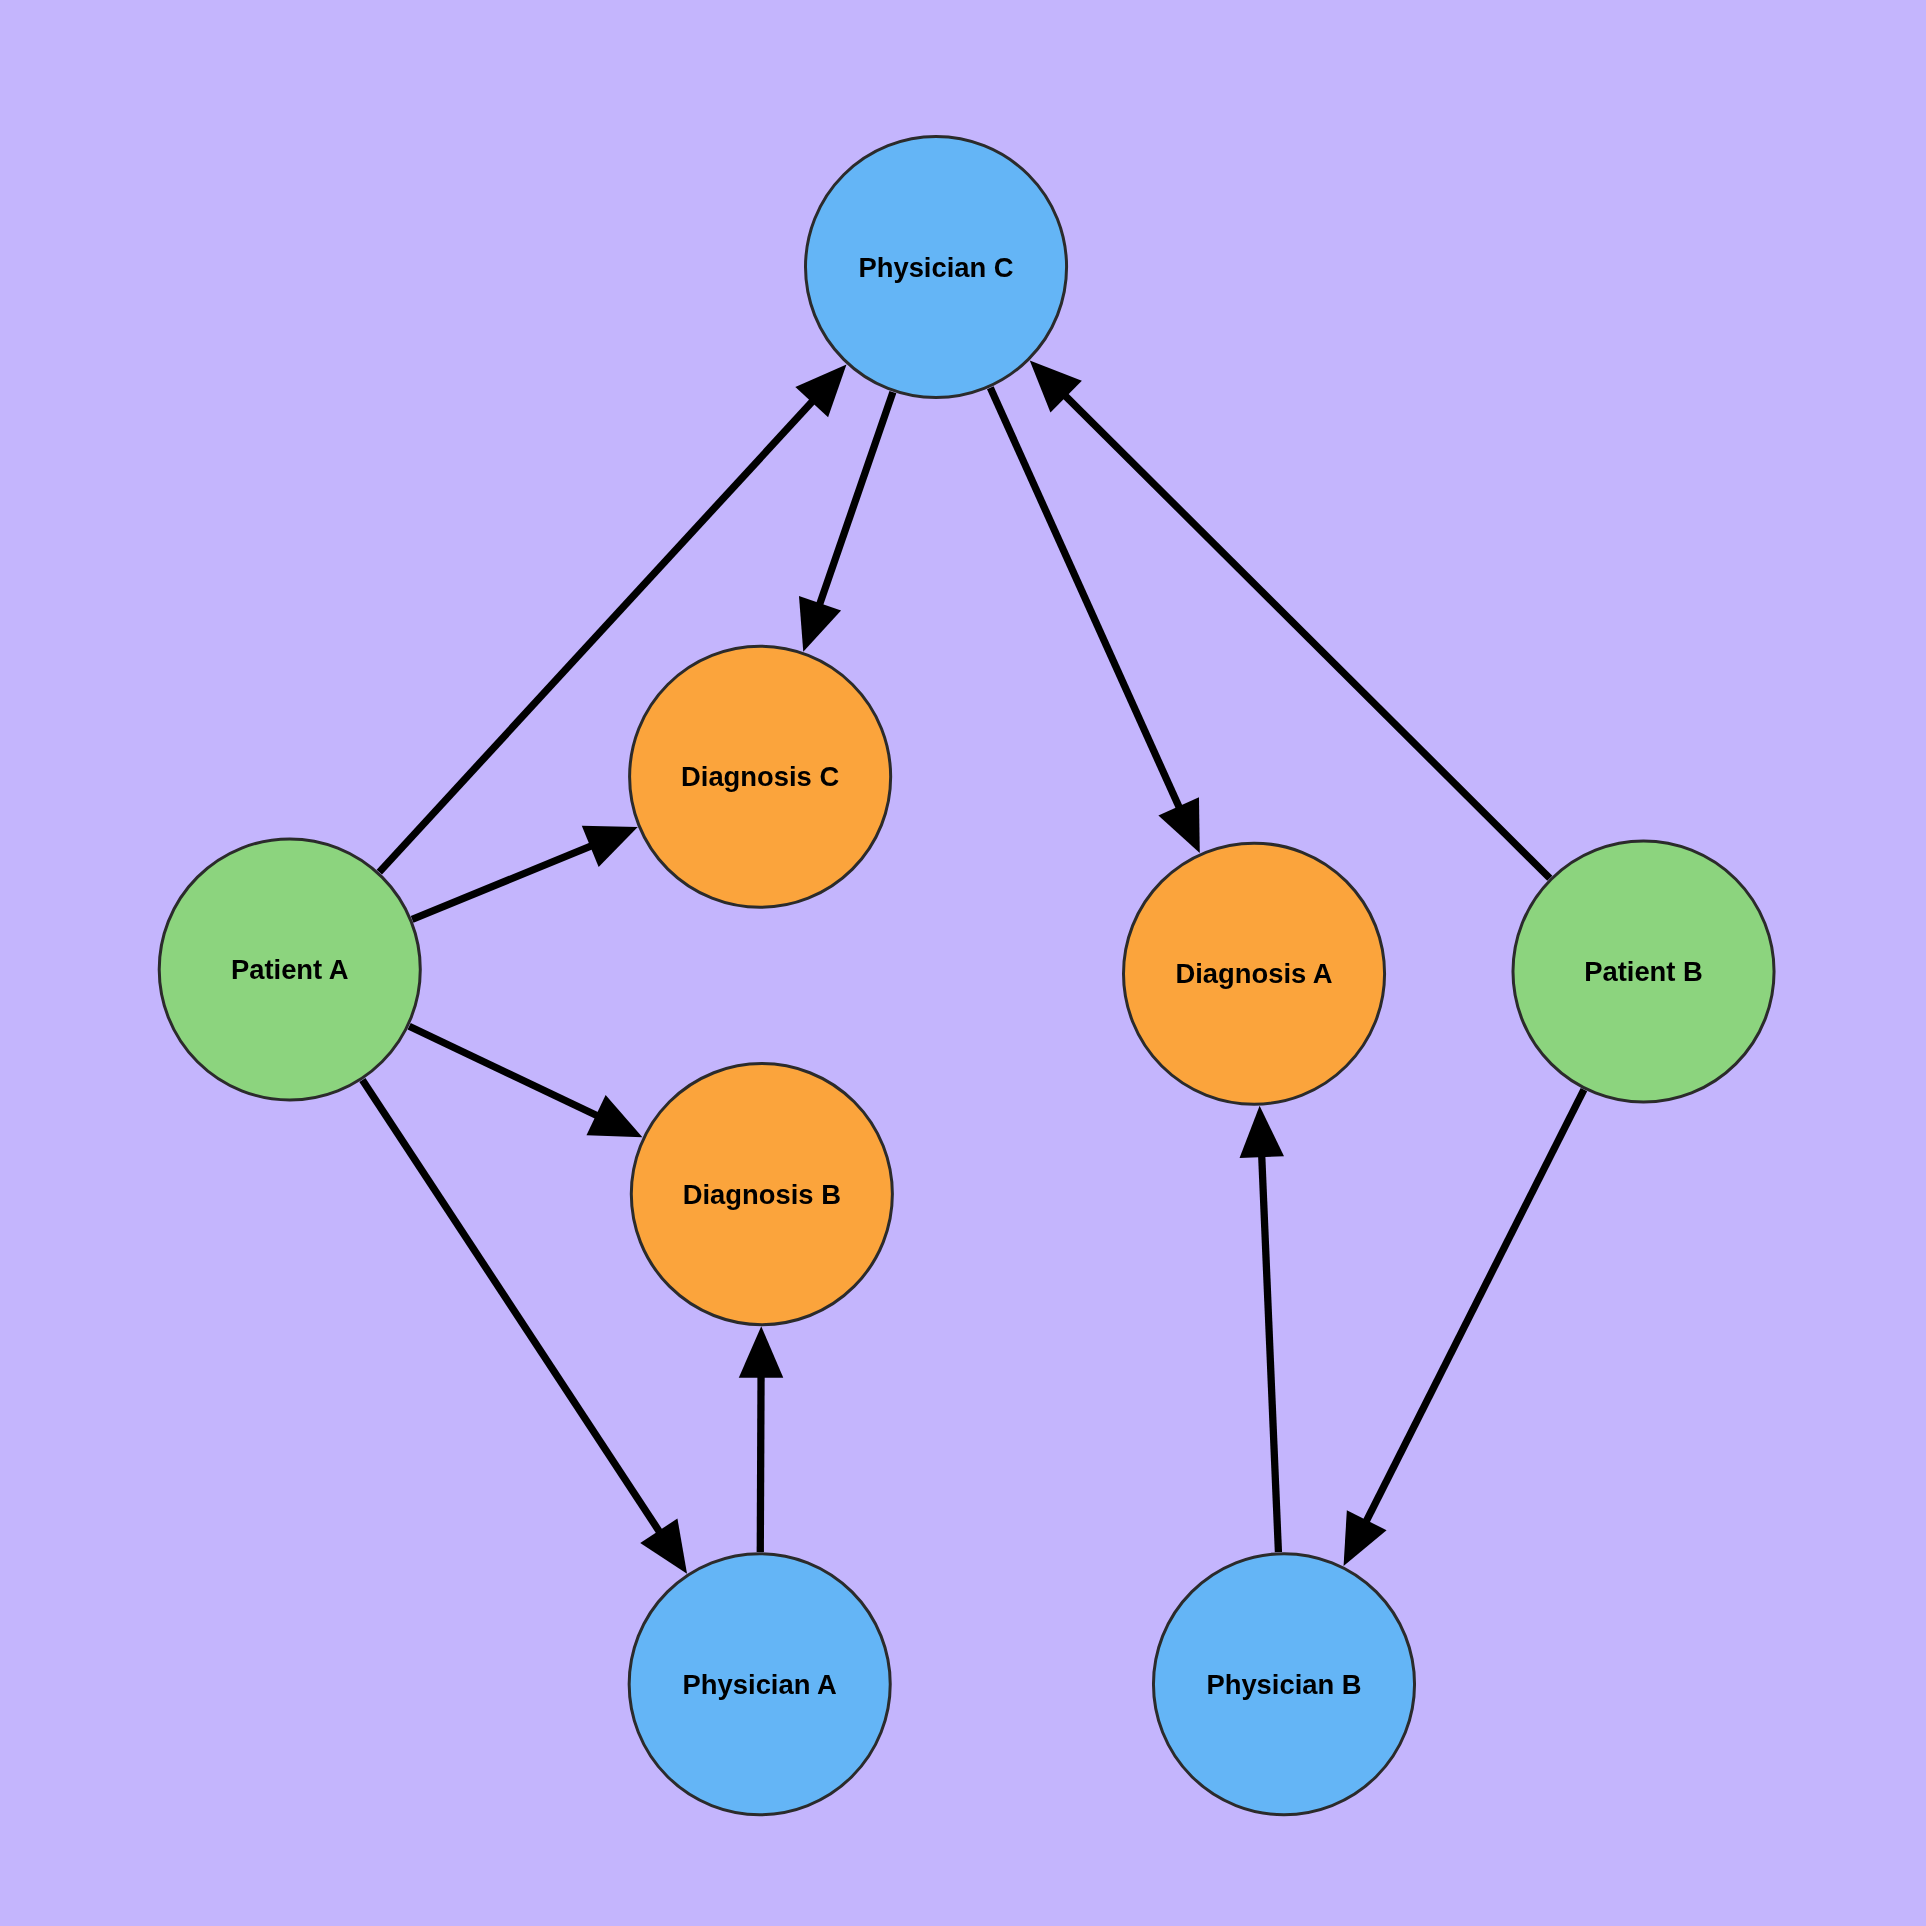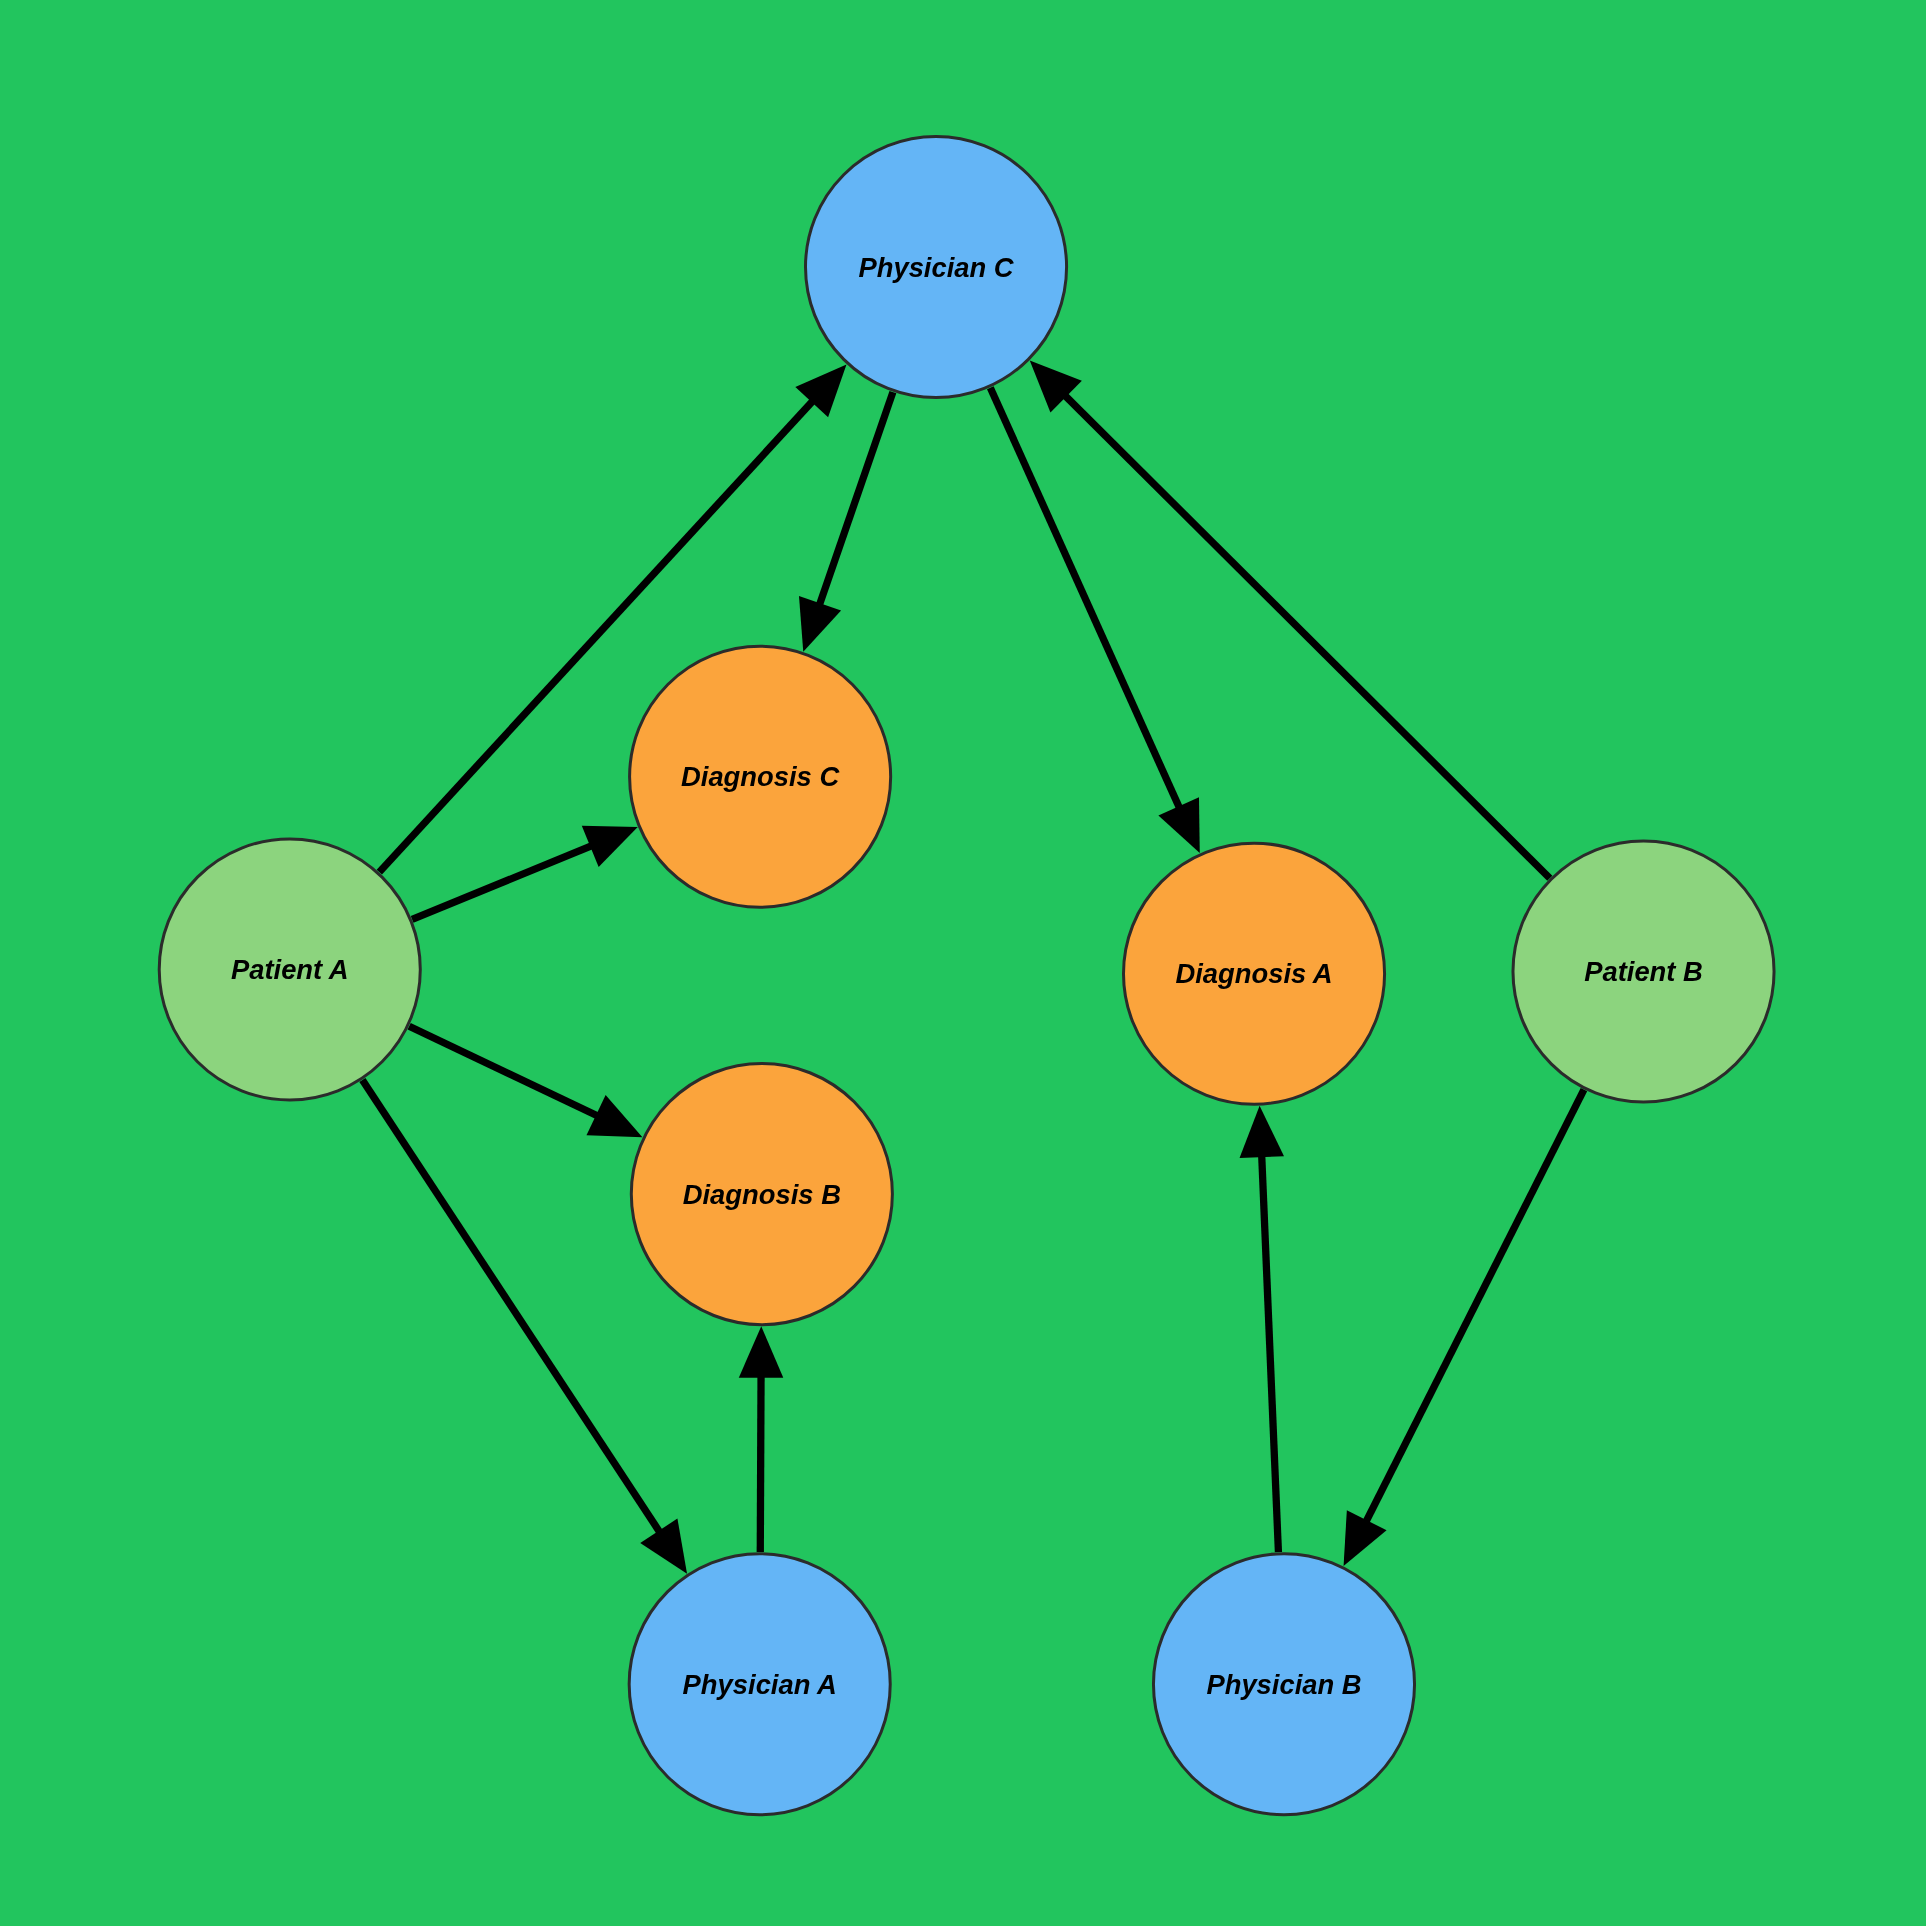--- a/index.html
+++ b/index.html
@@ -11,22 +11,21 @@
   body {
     width: 1926px;
     height: 1926px;
     font-family: "Liberation Sans", sans-serif;
     overflow: hidden;
   }
   #graph-canvas {
     position: relative;
     width: 1926px;
     height: 1926px;
-    background: #22c55e;
-    font-style: italic;
+    background: #c4b5fd;
   }
   #graph-svg {
     position: absolute;
     top: 0;
     left: 0;
     width: 1926px;
     height: 1926px;
   }
   .node-circle {
     stroke: #2b2b2b;

